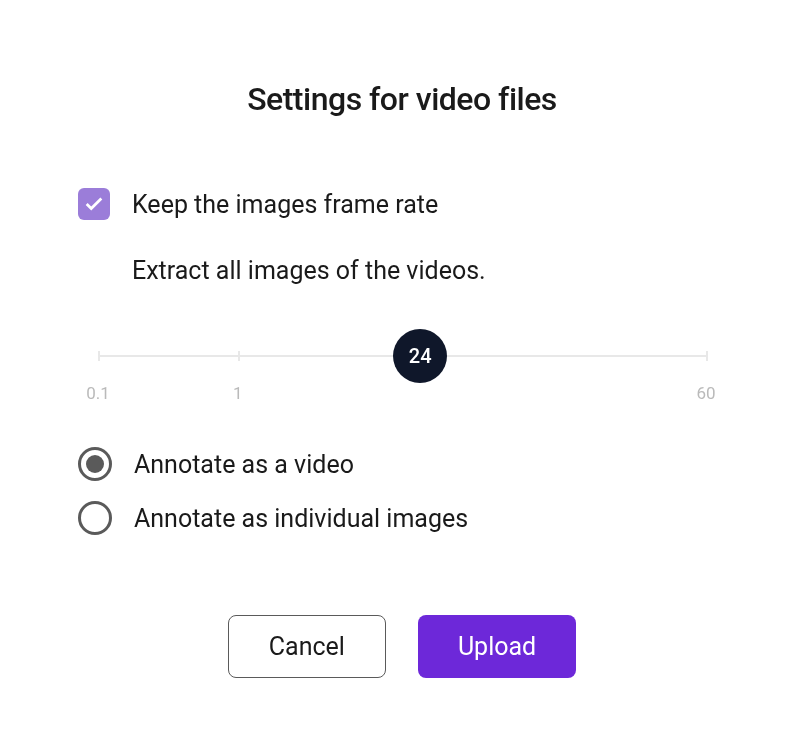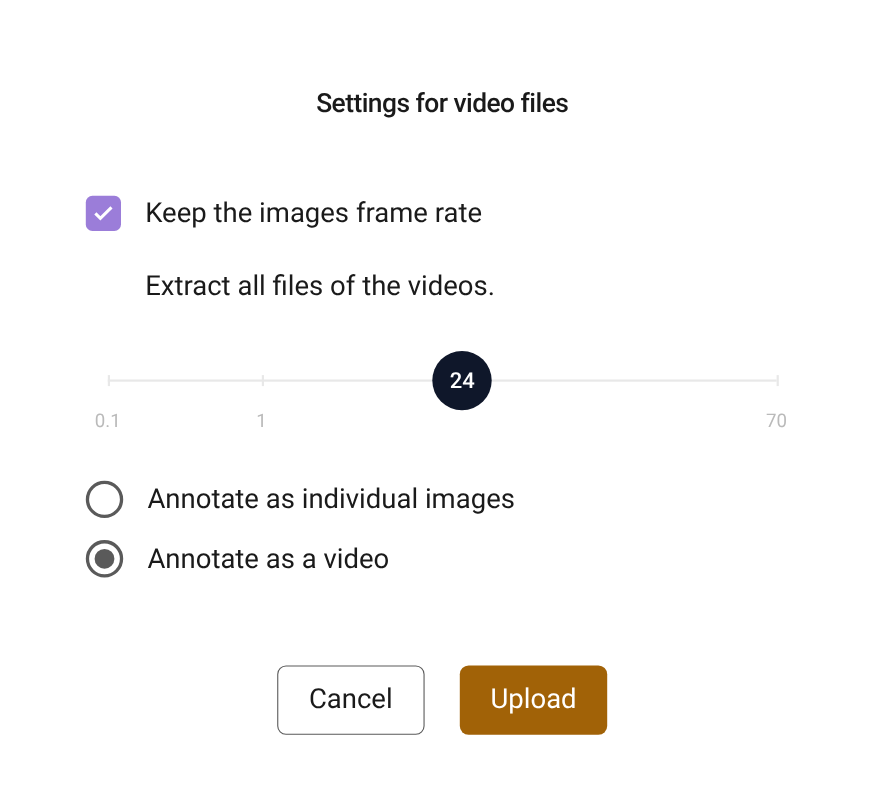--- a/index.html
+++ b/index.html
@@ -14,21 +14,21 @@
       width: 804px;
       height: 734px;
       padding: 0;
     }
     
     .dialog {
       padding: 80px 78px 0 78px;
     }
     
     .title {
-      font-size: 24px;
+      font-size: 32px;
       font-weight: 500;
       color: #1a1a1a;
       text-align: center;
       margin-bottom: 70px;
       letter-spacing: -0.5px;
     }
     
     .checkbox-row {
       display: flex;
       align-items: center;
@@ -159,81 +159,81 @@
       font-weight: 400;
     }
     
     .button-row {
       display: flex;
       justify-content: center;
       gap: 32px;
     }
     
     .btn {
-      padding: 16px 28px;
+      padding: 16px 40px;
       font-size: 25px;
       border-radius: 8px;
       cursor: pointer;
       font-family: inherit;
       font-weight: 400;
     }
     
     .btn-cancel {
       background: white;
       border: 1.5px solid #5a5a5a;
       color: #1a1a1a;
     }
     
     .btn-upload {
-      background: #a16207;
+      background: #6d28d9;
       border: none;
       color: white;
     }
   </style>
 </head>
 <body>
 
 <div class="dialog">
   <h1 class="title">Settings for video files</h1>
 
   <div class="checkbox-row">
     <div class="checkbox">
       <svg viewBox="0 0 24 24">
         <polyline points="4 12 9 17 20 6"></polyline>
       </svg>
     </div>
     <span class="checkbox-label">Keep the images frame rate</span>
   </div>
 
-  <div class="description">Extract all files of the videos.</div>
+  <div class="description">Extract all images of the videos.</div>
 
   <div class="slider-container">
     <div class="slider-track">
       <div class="slider-tick" style="left:0%"></div>
       <div class="slider-tick" style="left:23%"></div>
       <div class="slider-tick" style="left:100%"></div>
       <div class="slider-thumb" style="left:53%">
         <span class="slider-thumb-text">24</span>
       </div>
     </div>
     <div class="slider-labels">
       <span class="slider-label" style="left:0%">0.1</span>
       <span class="slider-label" style="left:23%">1</span>
-      <span class="slider-label" style="left:100%">70</span>
+      <span class="slider-label" style="left:100%">60</span>
     </div>
   </div>
 
   <div class="radio-group">
+    <div class="radio-row">
+      <div class="radio selected"></div>
+      <span class="radio-label">Annotate as a video</span>
+    </div>
     <div class="radio-row">
       <div class="radio"></div>
       <span class="radio-label">Annotate as individual images</span>
     </div>
-    <div class="radio-row">
-      <div class="radio selected"></div>
-      <span class="radio-label">Annotate as a video</span>
-    </div>
   </div>
 
   <div class="button-row">
     <button class="btn btn-cancel">Cancel</button>
     <button class="btn btn-upload">Upload</button>
   </div>
 </div>
 
 </body></html>

